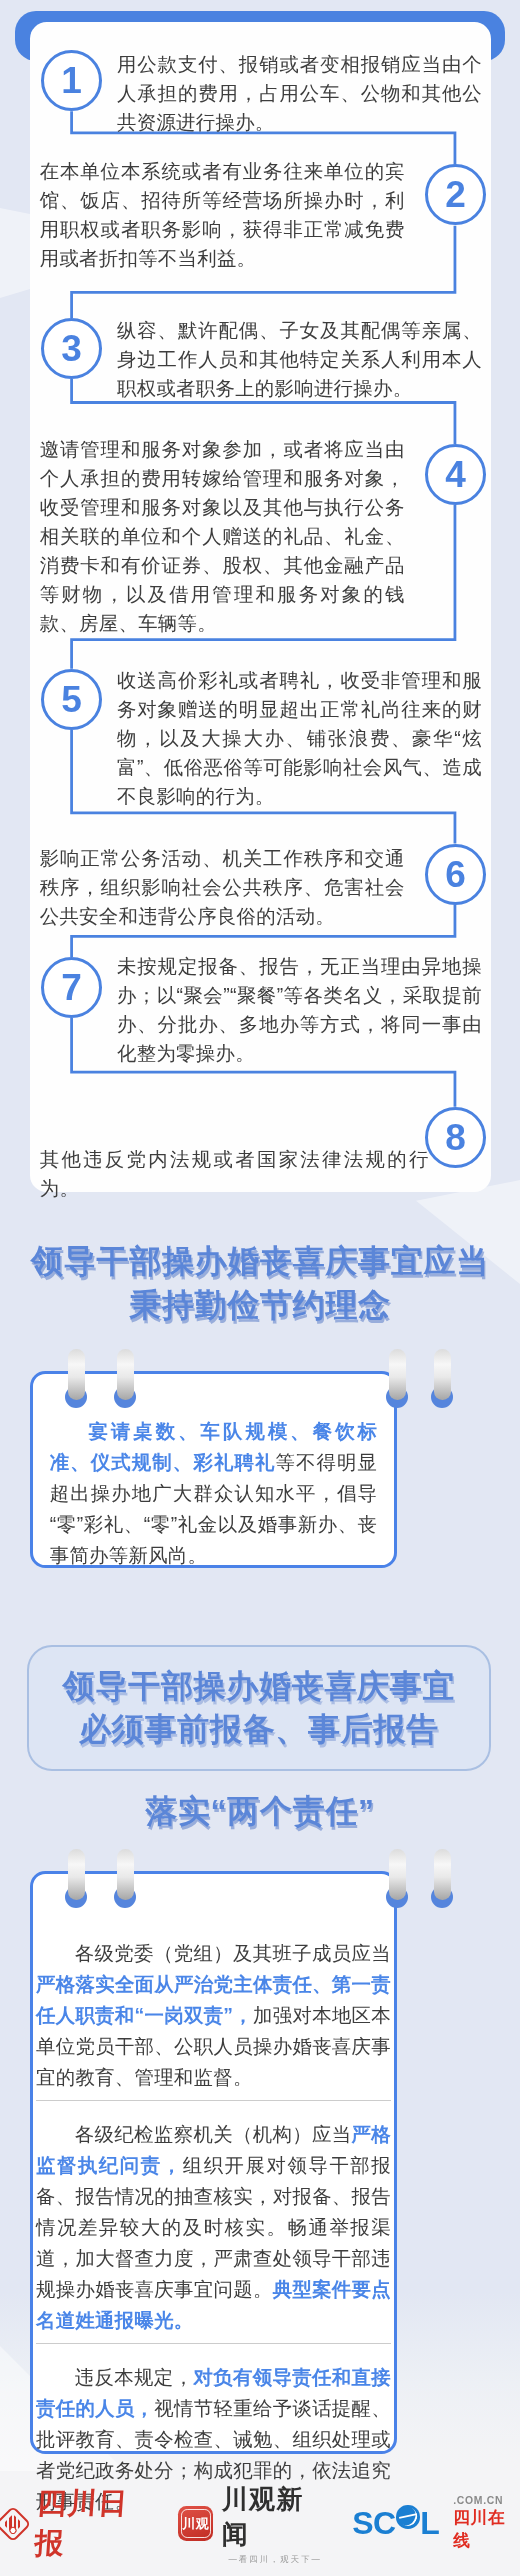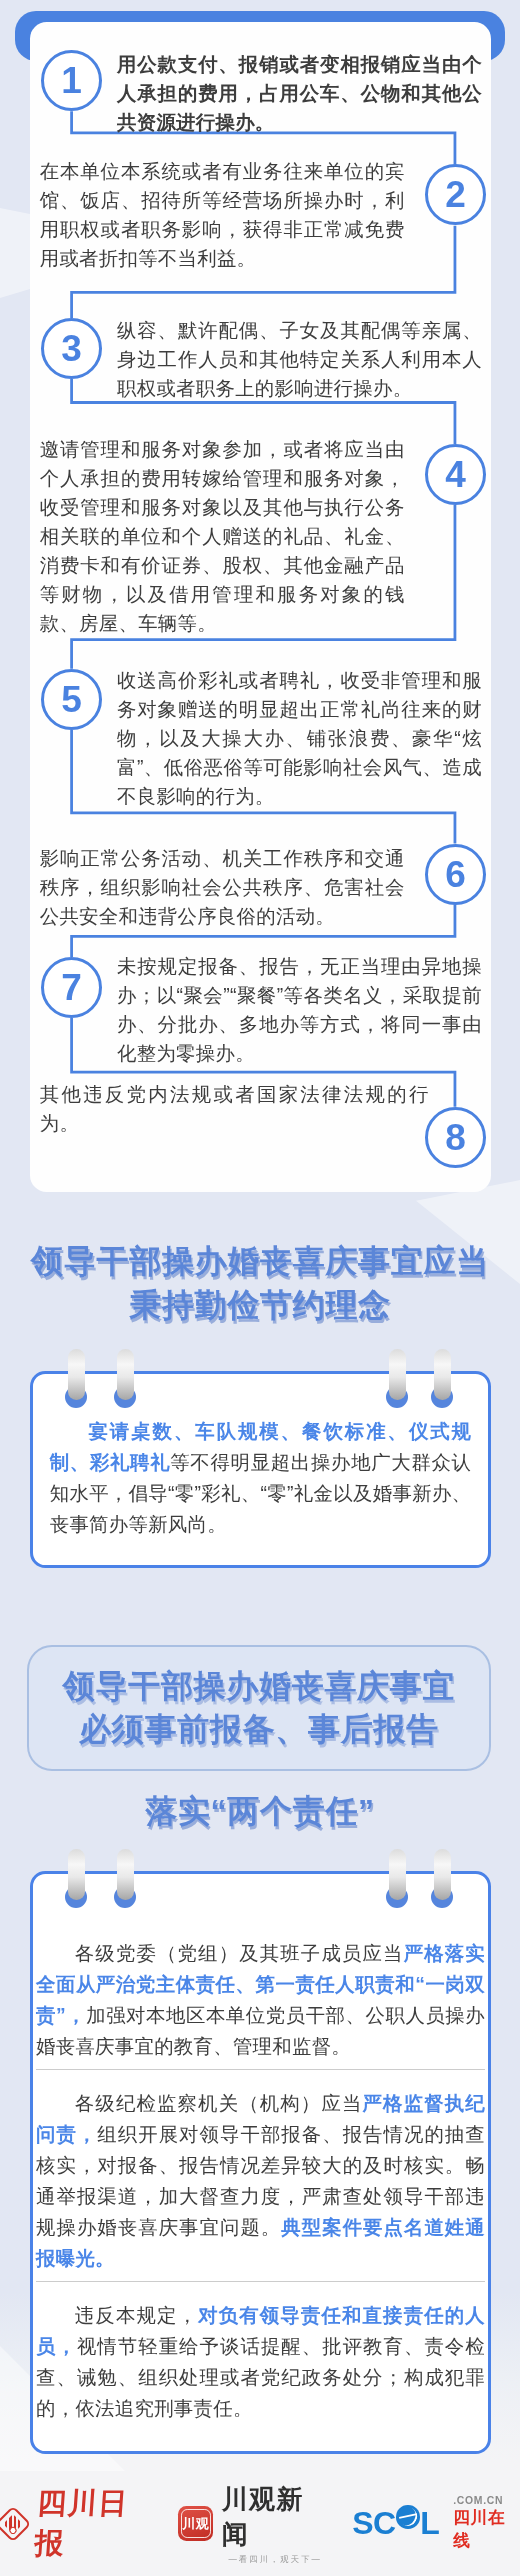--- a/index.html
+++ b/index.html
@@ -18,21 +18,21 @@
   .item-text{position:absolute;font-size:19.4px;line-height:29px;color:#3d3d3d;letter-spacing:0.3px;text-align:justify;}
   
   .big-title{position:absolute;left:0;width:520px;text-align:center;font-size:32px;line-height:44px;font-weight:900;
              color:#5b86d8;letter-spacing:0.7px;text-shadow:1.4px 2.8px 0 rgba(77,116,196,0.5);}
   .h2-box{position:absolute;left:27px;top:1619px;width:464px;height:126px;box-sizing:border-box;
           background:#dde5f4;border:2.8px solid #a9bfe2;border-radius:25px;
           display:flex;flex-direction:column;justify-content:center;text-align:center;
           font-size:32px;line-height:43px;font-weight:900;color:#5b86d8;letter-spacing:0.7px;
           text-shadow:1.4px 2.8px 0 rgba(77,116,196,0.35);margin-top:26px;}
   
-  .note-card{position:absolute;left:30px;width:461px;box-sizing:border-box;background:#fff;
+  .note-card{position:absolute;left:30px;width:367px;box-sizing:border-box;background:#fff;
              border:3.5px solid #4a82e8;border-radius:15.3px;}
   .note-card p{margin:0;font-size:19.4px;line-height:31px;color:#3d3d3d;text-indent:2em;text-align:justify;letter-spacing:0.3px;}
   .em-blue{color:#4a86e8;font-weight:bold;}
   .divider{border:none;border-top:0.7px solid #cccccc;margin:7px 0 18px;}
   
   .ring{position:absolute;width:16.7px;height:56px;z-index:3;}
   .ring::before{content:"";position:absolute;left:-2.8px;bottom:-2.8px;width:22px;height:22px;border-radius:50%;background:#5585dd;}
   .ring::after{content:"";position:absolute;left:0;top:0;width:16.7px;height:51px;border-radius:8.3px;
                background:linear-gradient(180deg,#dcdcdc 0%,#f7f7f7 30%,#e9e9e9 55%,#a6a6a6 100%);}
   
@@ -79,21 +79,21 @@
       <path d="M60,514 V548 H613 V608" stroke="#4a82e0" stroke-width="4"></path>
       <path d="M613,696 V890 H60 V932" stroke="#4a82e0" stroke-width="4"></path>
       <path d="M60,1020 V1140 H613 V1184" stroke="#4a82e0" stroke-width="4"></path>
       <path d="M613,1272 V1318 H60 V1348" stroke="#4a82e0" stroke-width="4"></path>
       <path d="M60,1436 V1514 H613 V1564" stroke="#4a82e0" stroke-width="4"></path>
     </svg>
 
     <div class="num-circle" style="left:11px;top:28px;">
         <span>1</span>
       </div>
-    <div class="item-text" style="left:87px;top:28px;width:365px;font-weight:bold;">用公款支付、报销或者变相报销应当由个人承担的费用，占用公车、公物和其他公共资源进行操办。</div>
+    <div class="item-text" style="left:87px;top:28px;width:365px;">用公款支付、报销或者变相报销应当由个人承担的费用，占用公车、公物和其他公共资源进行操办。</div>
 
     <div class="num-circle" style="left:395px;top:142px;">
         <span>2</span>
       </div>
     <div class="item-text" style="left:9.7px;top:135px;width:365px;">在本单位本系统或者有业务往来单位的宾馆、饭店、招待所等经营场所操办时，利用职权或者职务影响，获得非正常减免费用或者折扣等不当利益。</div>
 
     <div class="num-circle" style="left:11px;top:296px;">
         <span>3</span>
       </div>
     <div class="item-text" style="left:87px;top:294px;width:365px;">纵容、默许配偶、子女及其配偶等亲属、身边工作人员和其他特定关系人利用本人职权或者职务上的影响进行操办。</div>
@@ -114,21 +114,21 @@
     <div class="item-text" style="left:9.7px;top:822px;width:365px;">影响正常公务活动、机关工作秩序和交通秩序，组织影响社会公共秩序、危害社会公共安全和违背公序良俗的活动。</div>
 
     <div class="num-circle" style="left:11px;top:935px;">
         <span>7</span>
       </div>
     <div class="item-text" style="left:87px;top:930px;width:365px;">未按规定报备、报告，无正当理由异地操办；以“聚会”“聚餐”等各类名义，采取提前办、分批办、多地办等方式，将同一事由化整为零操办。</div>
 
     <div class="num-circle" style="left:395px;top:1085px;">
         <span>8</span>
       </div>
-    <div class="item-text" style="left:9.7px;top:1058px;width:389px;">其他违反党内法规或者国家法律法规的行为。</div>
+    <div class="item-text" style="left:9.7px;top:1123px;width:389px;">其他违反党内法规或者国家法律法规的行为。</div>
   </div>
 
   <div class="big-title" style="top:1239px;">
     <div>领导干部操办婚丧喜庆事宜应当</div>
     <div>秉持勤俭节约理念</div>
   </div>
 
   <div class="ring" style="left:68px;top:1349px;"></div>
   <div class="ring" style="left:117px;top:1349px;"></div>
   <div class="ring" style="left:389px;top:1349px;"></div>

